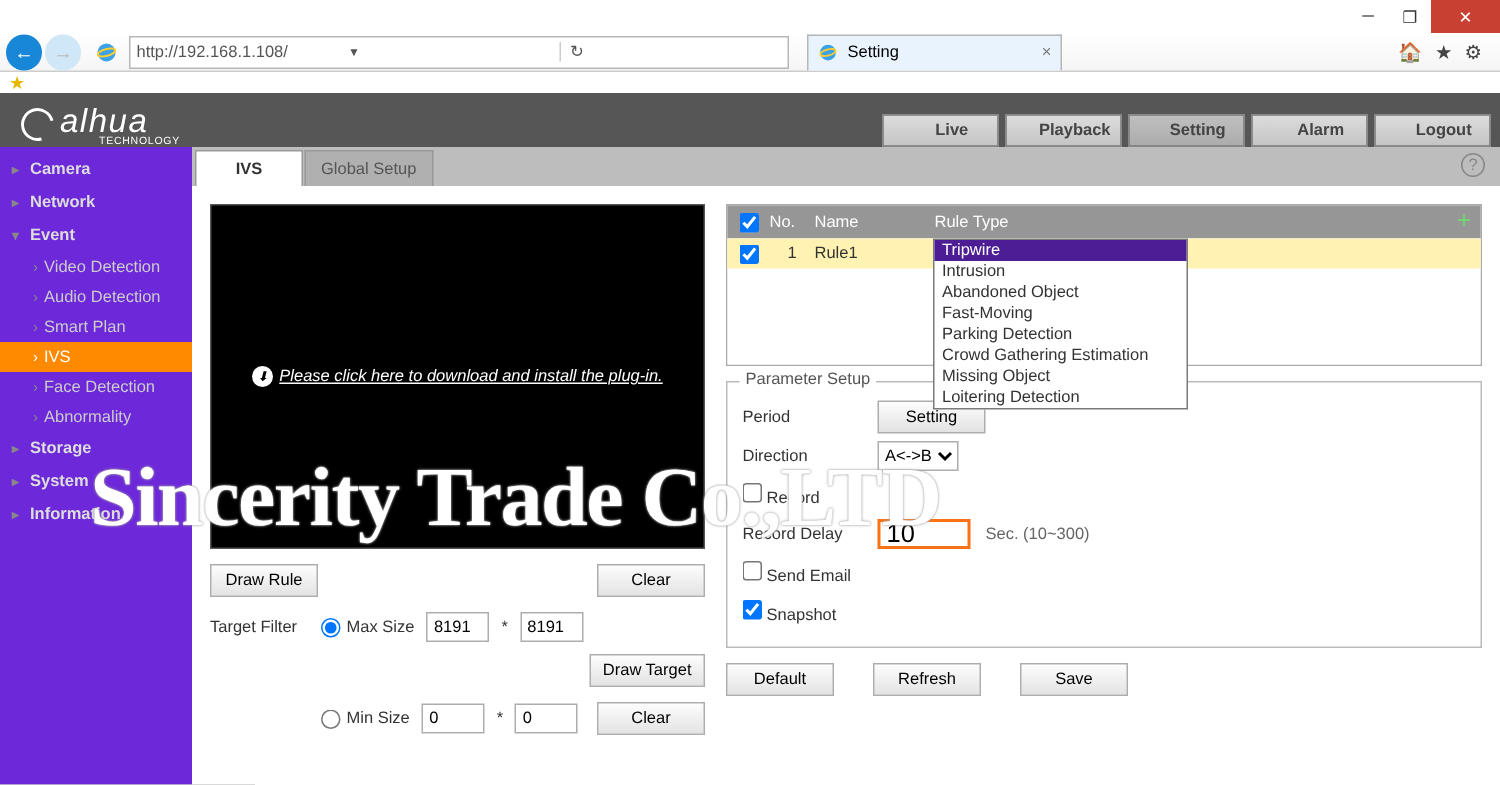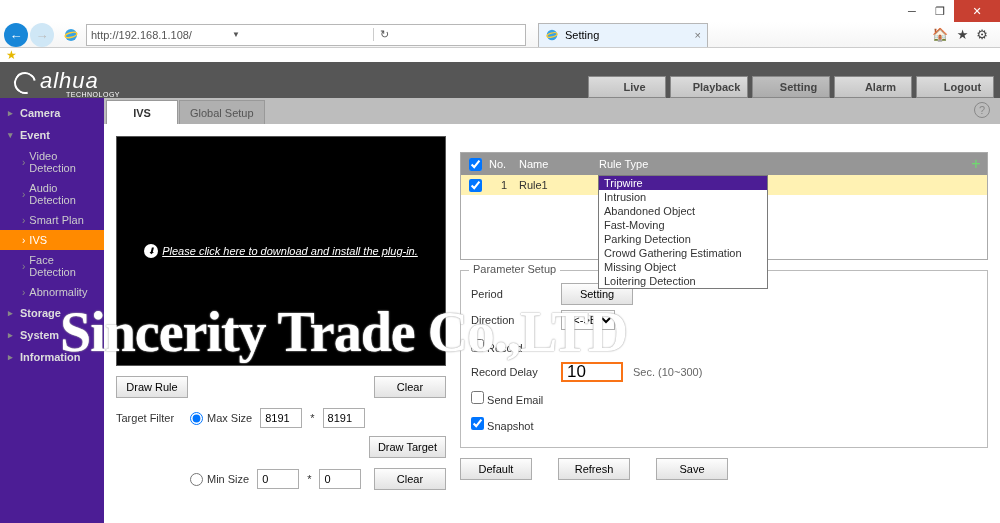--- a/index.html
+++ b/index.html
@@ -31,21 +31,21 @@
 .app { height: 461px; display: flex; flex-direction: column; }
 .header { height: 36px; background: linear-gradient(#565656,#565656); display: flex; align-items: flex-end; padding: 0 6px 0 14px; }
 .logo { display: flex; align-items: center; gap: 4px; color: #fff; font-size: 22px; font-weight: normal; letter-spacing: 1px; font-style: italic; }
 .logo .ring { width: 22px; height: 22px; border: 2px solid #fff; border-radius: 50%; border-right-color: transparent; transform: rotate(30deg); }
 .logo .sub { font-size: 7px; letter-spacing: 0.5px; display: block; font-style: normal; margin-top: -3px; margin-left: 26px; }
 .main-nav { margin-left: auto; display: flex; gap: 4px; }
 .mn-btn { min-width: 78px; height: 22px; background: linear-gradient(#dcdcdc,#c5c5c5); border: 1px solid #888; font-size: 11px; font-weight: bold; color: #444; display: flex; align-items: center; justify-content: center; cursor: pointer; padding-left: 15px; }
 .mn-btn.active { background: linear-gradient(#bfbfbf,#acacac); }
 
 .body { flex: 1; display: flex; background: #353535; }
-.sidebar { width: 104px; background: #4c1d95; color: #fff; font-size: 11px; padding-top: 4px; }
+.sidebar { width: 128px; background: #6d28d9; color: #fff; font-size: 11px; padding-top: 4px; }
 .side-group { padding: 5px 8px; font-weight: bold; color: #ddd; cursor: pointer; display: flex; align-items: center; gap: 4px; }
 .side-group::before { content: "▸"; font-size: 9px; color: #888; display: inline-block; width: 8px; }
 .side-group.open::before { content: "▾"; }
 .side-sub { padding: 4px 8px 4px 22px; color: #ccc; cursor: pointer; font-size: 11px; display: flex; align-items: center; gap: 4px; }
 .side-sub::before { content: "›"; color: #888; font-size: 10px; }
 .side-sub.active { background: #ff8a00; color: #fff; }
 .side-sub.active::before { color: #fff; }
 
 .content { flex: 1; background: #fff; display: flex; flex-direction: column; }
 .tabs { height: 26px; background: #bdbdbd; display: flex; align-items: flex-end; padding: 0 0 0 2px; position: relative; }
@@ -61,21 +61,21 @@
 
 .draw-row { display: flex; margin-top: 10px; justify-content: space-between; }
 .btn { min-width: 72px; height: 22px; background: linear-gradient(#fdfdfd,#e3e3e3); border: 1px solid #adadad; font-size: 11px; cursor: pointer; display: flex; align-items: center; justify-content: center; padding: 0 8px; }
 
 .filter-row { display: flex; align-items: center; margin-top: 10px; gap: 8px; flex-wrap: wrap; }
 .filter-row .lbl { width: 66px; }
 .filter-row label { display: flex; align-items: center; gap: 4px; }
 .num-input { width: 42px; height: 20px; border: 1px solid #adadad; font-size: 11px; padding: 0 4px; }
 
 .right-col { flex: 1; display: flex; flex-direction: column; gap: 10px; position: relative; }
-.rule-table { border: 1px solid #aaa; margin-top: 16px; }
+.rule-table { border: 1px solid #aaa; }
 .rule-head { height: 22px; background: #969696; color: #fff; display: flex; align-items: center; font-size: 11px; }
 .rule-head .chk { width: 28px; display: flex; justify-content: center; }
 .rule-head .no { width: 30px; }
 .rule-head .nm { width: 80px; }
 .rule-head .rt { flex: 1; }
 .rule-head .add { width: 22px; color: #6fd96f; font-size: 16px; cursor: pointer; text-align: center; }
 .rule-body { height: 84px; background: #fff; overflow: visible; position: relative; }
 .rule-row { height: 20px; display: flex; align-items: center; background: #fff2b3; font-size: 11px; }
 .rule-row .chk { width: 28px; display: flex; justify-content: center; }
 .rule-row .no { width: 30px; text-align: center; }
@@ -157,20 +157,21 @@
       <div class="mn-btn">Playback</div>
       <div class="mn-btn active">Setting</div>
       <div class="mn-btn">Alarm</div>
       <div class="mn-btn">Logout</div>
     </div>
   </div>
 
   <div class="body">
     <div class="sidebar">
       <div class="side-group">Camera</div>
+      <div class="side-group">Network</div>
       <div class="side-group open">Event</div>
       <div class="side-sub">Video Detection</div>
       <div class="side-sub">Audio Detection</div>
       <div class="side-sub">Smart Plan</div>
       <div class="side-sub active">IVS</div>
       <div class="side-sub">Face Detection</div>
       <div class="side-sub">Abnormality</div>
       <div class="side-group">Storage</div>
       <div class="side-group">System</div>
       <div class="side-group">Information</div>

